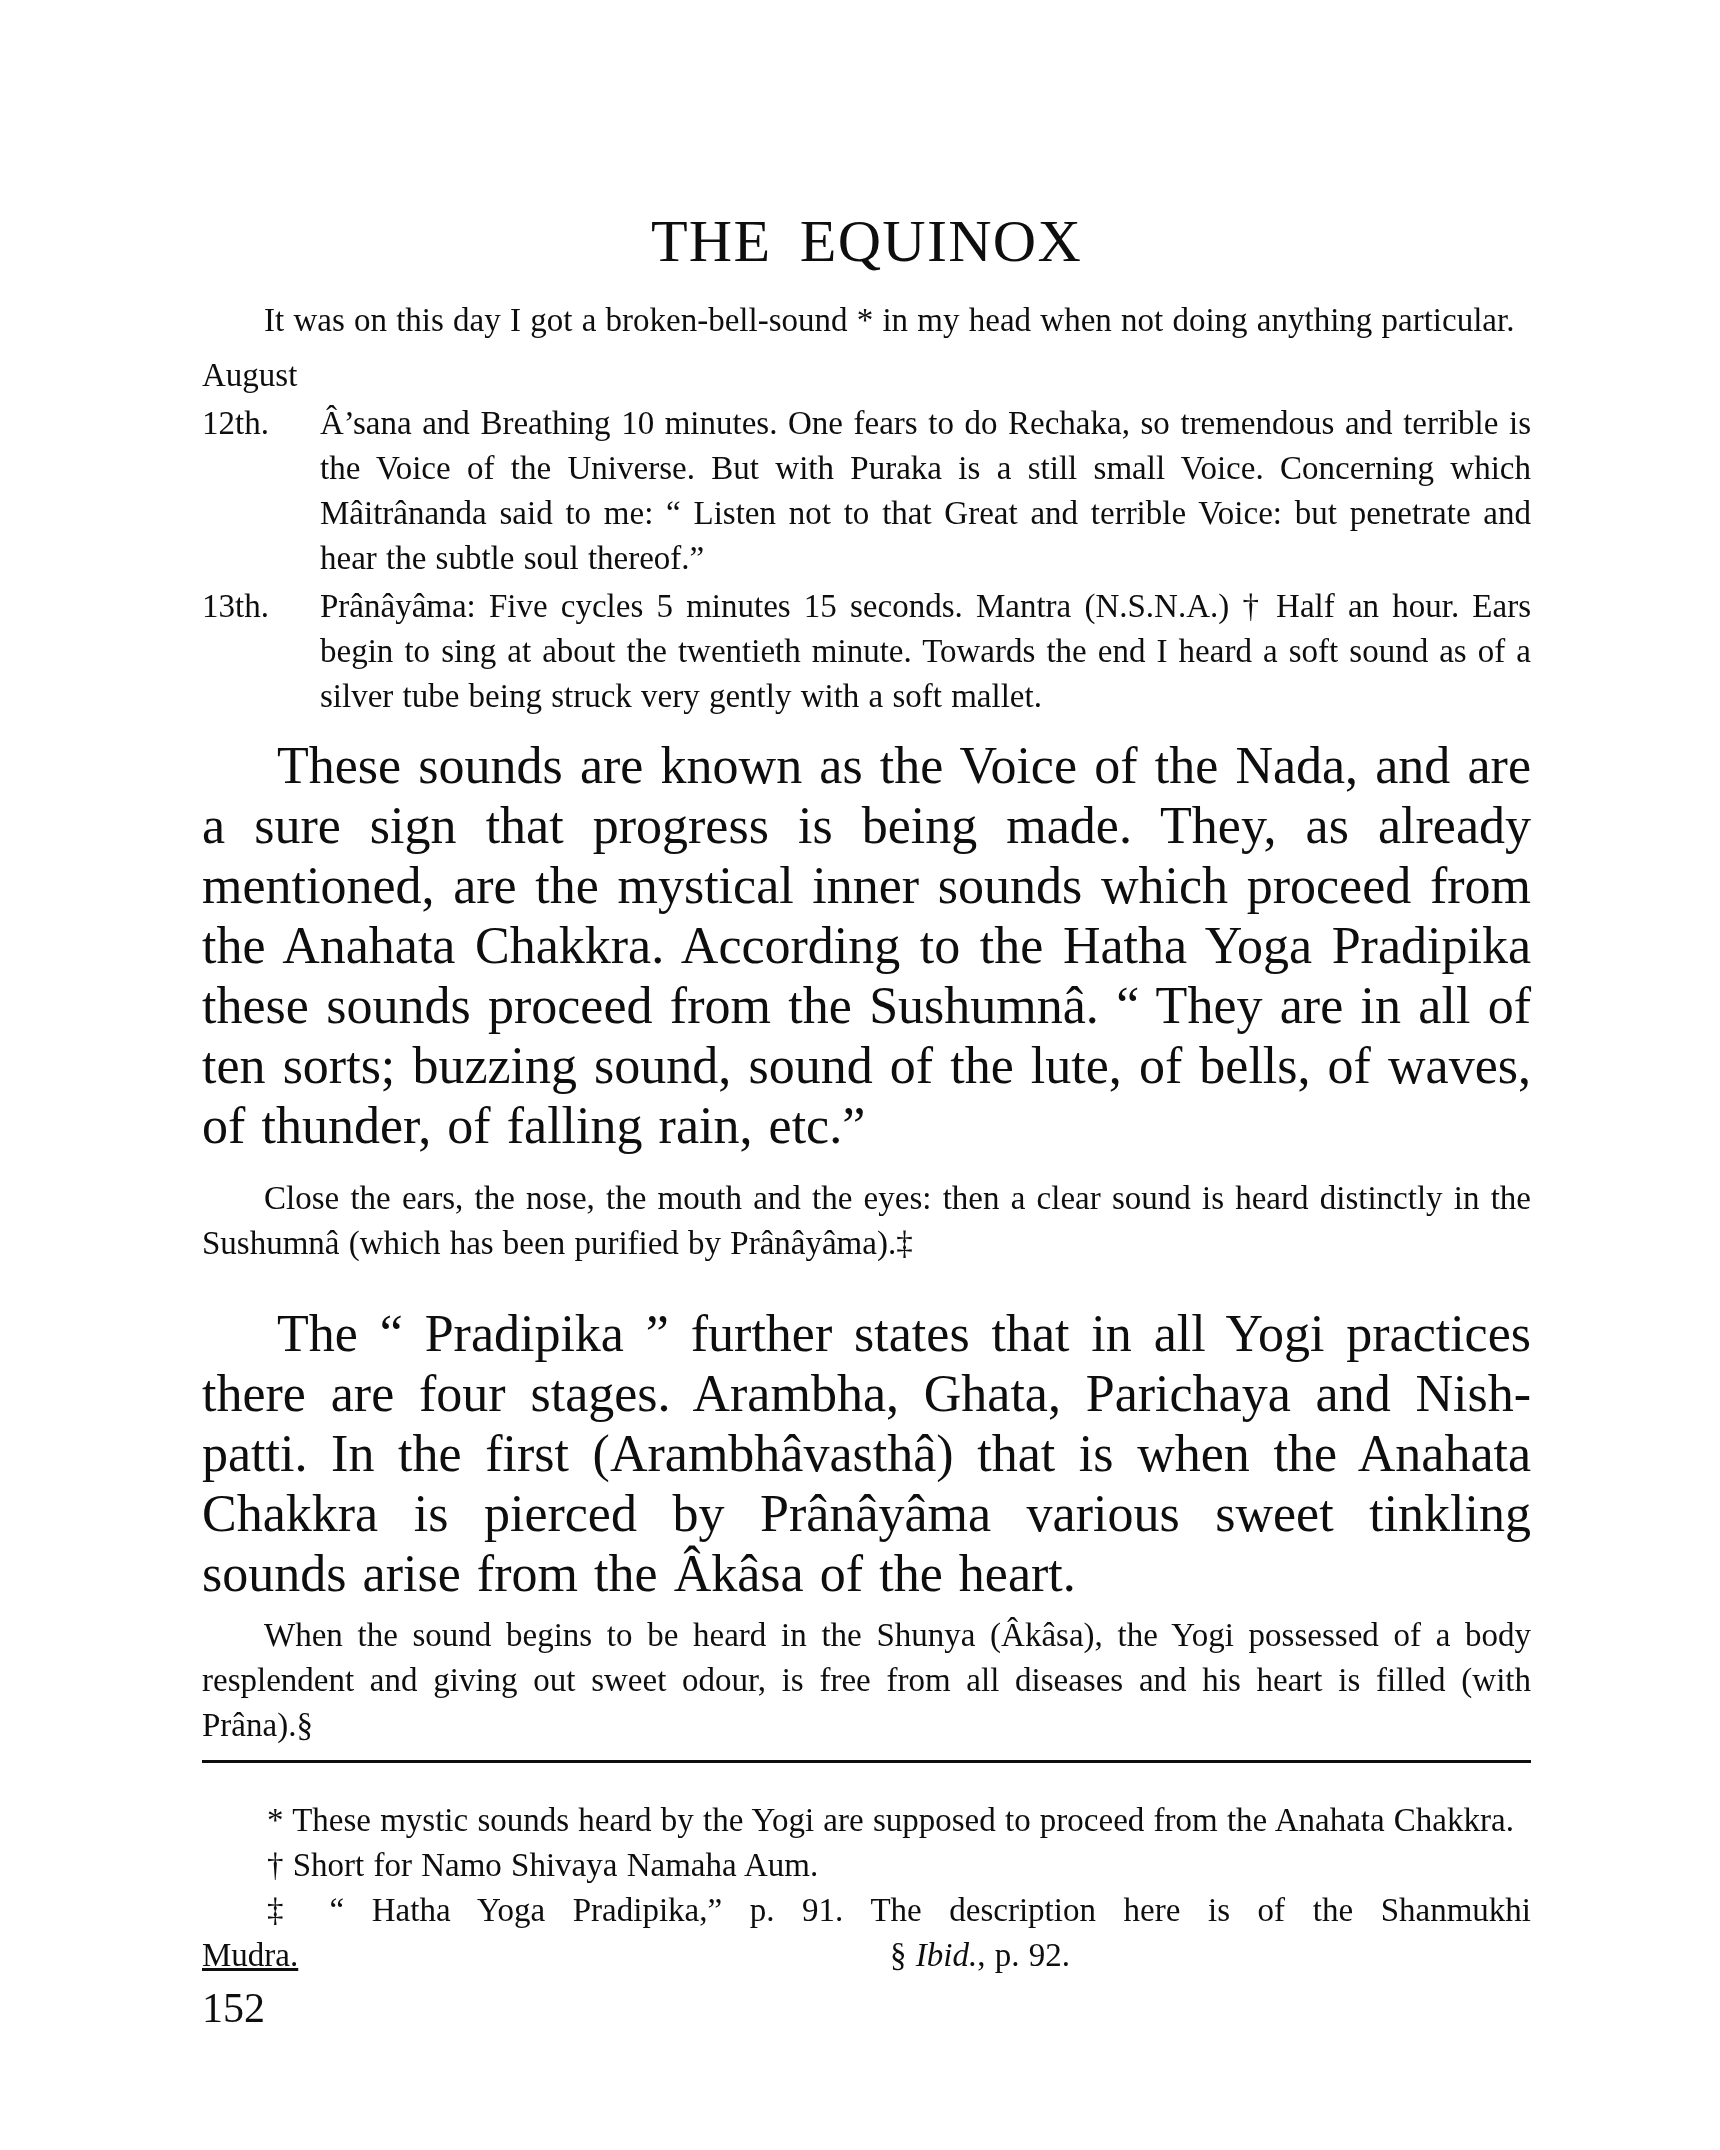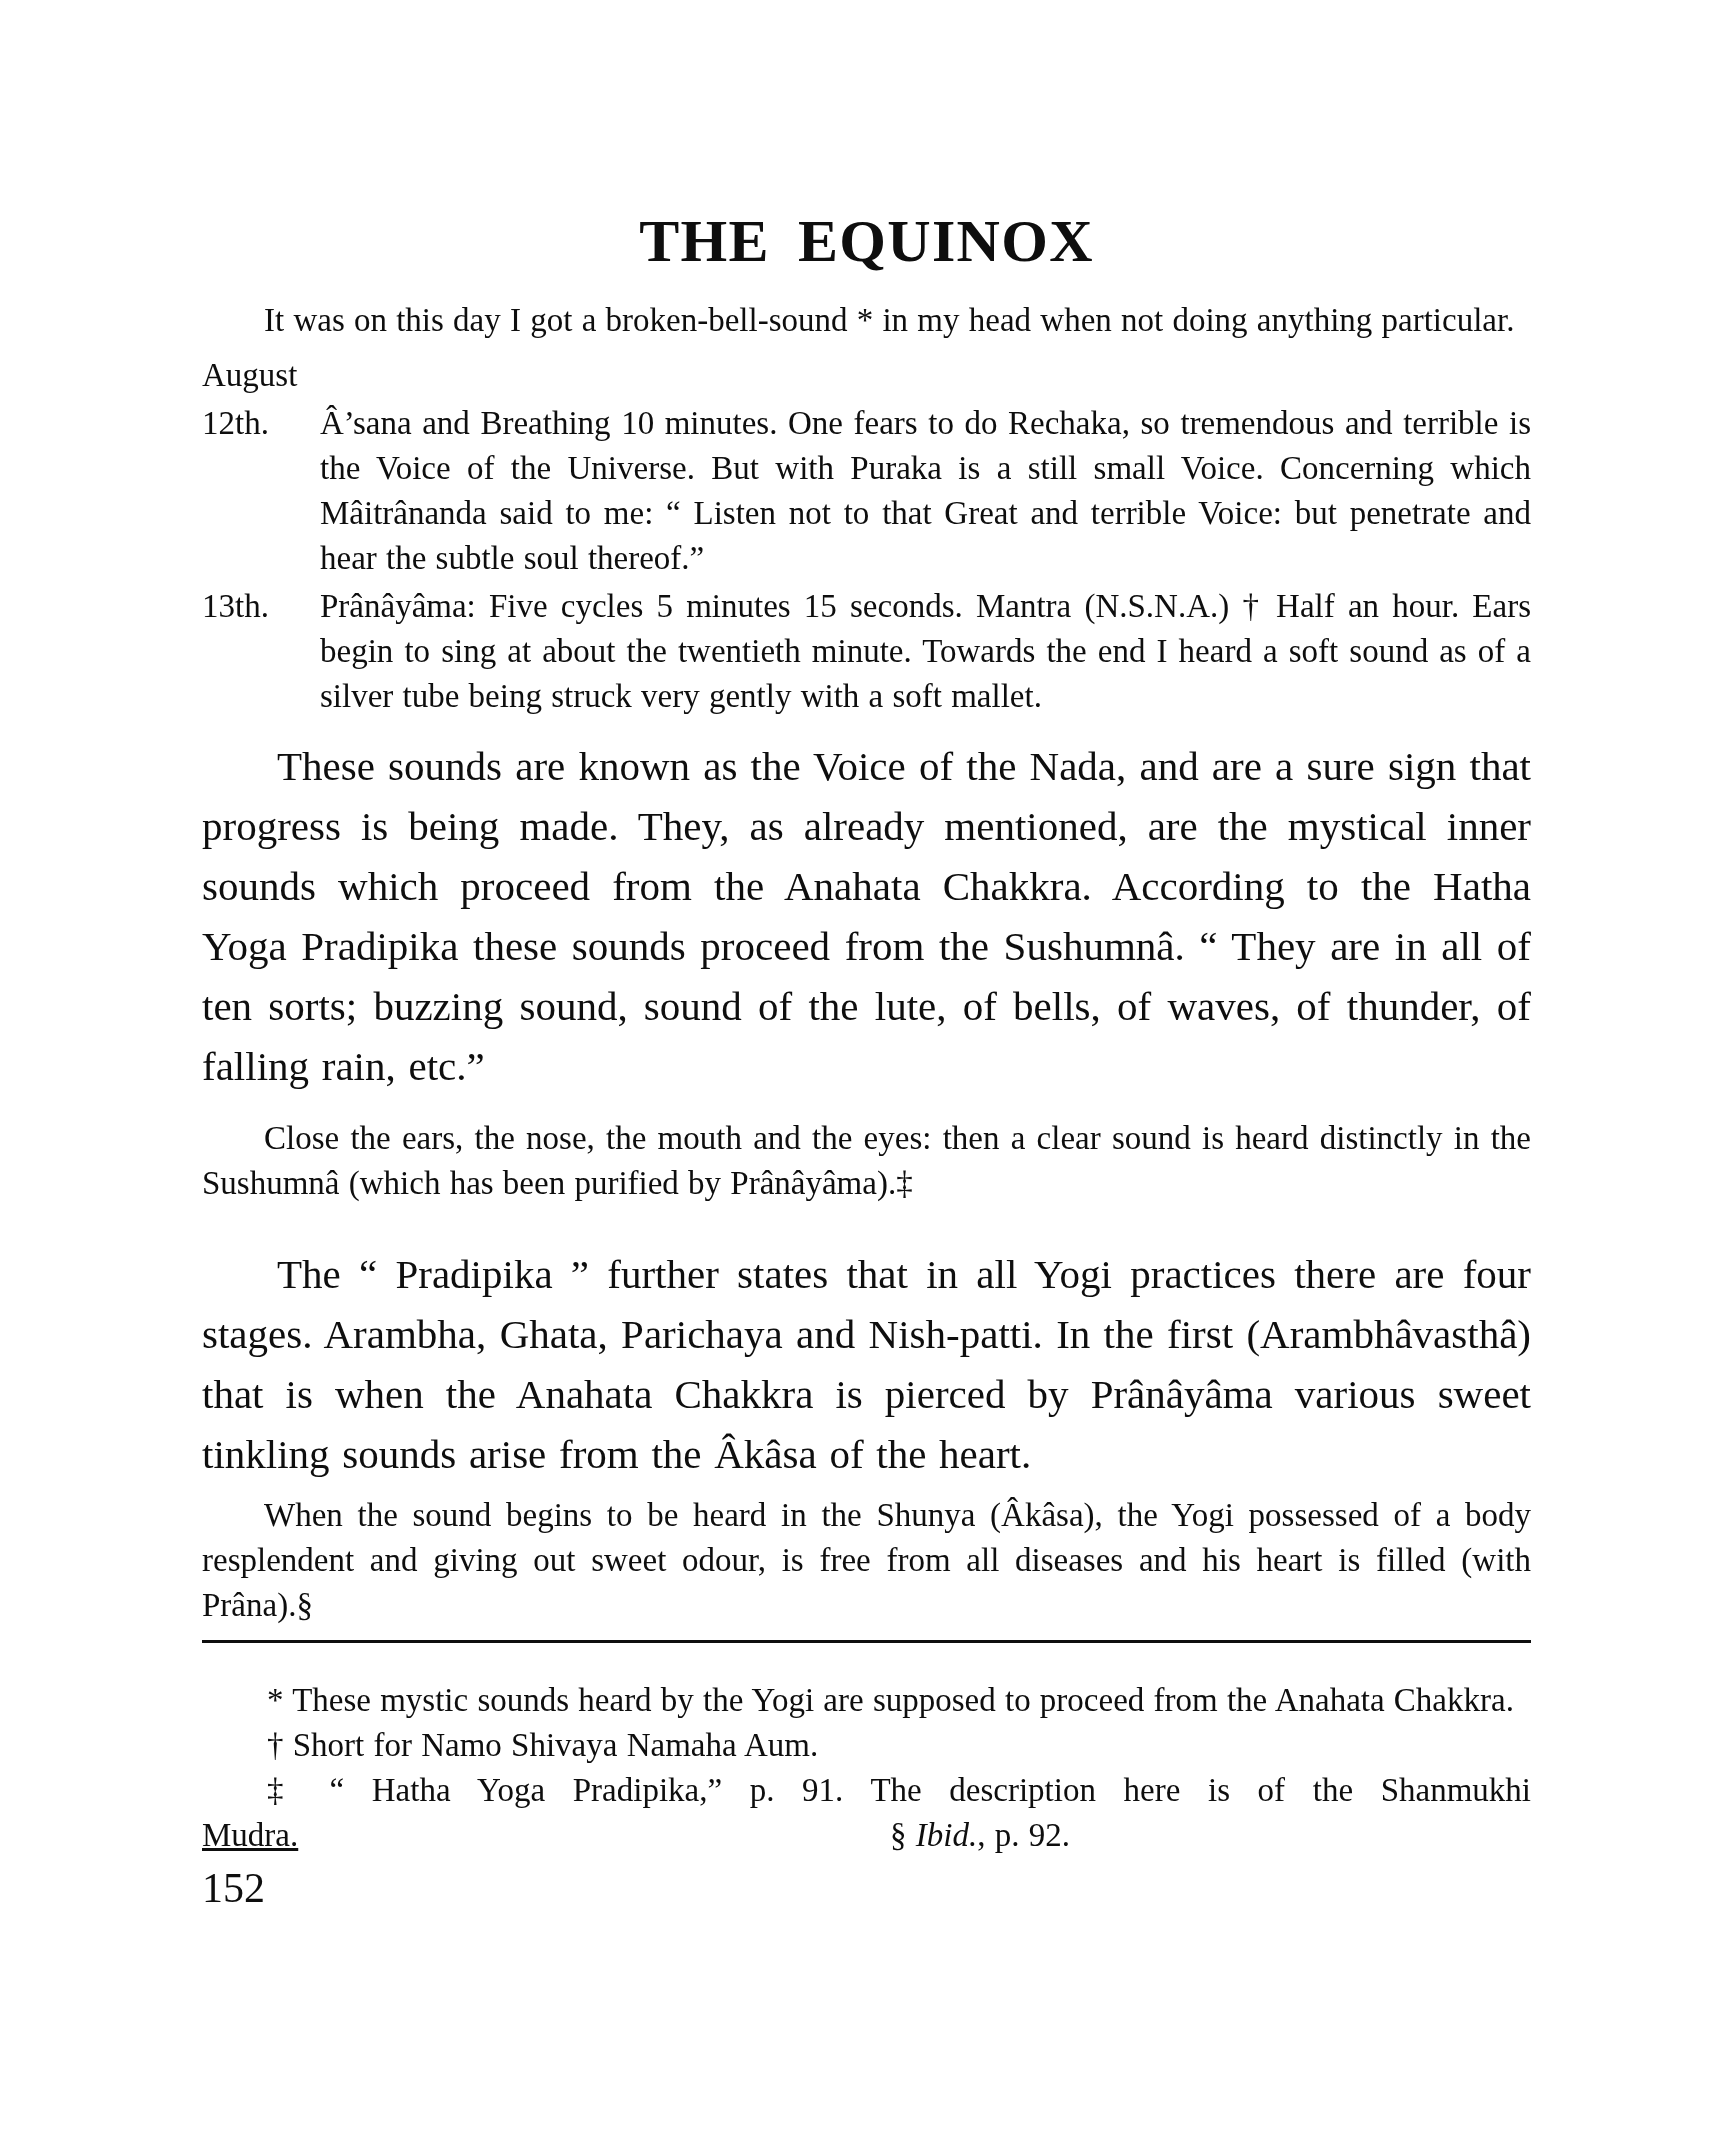--- a/index.html
+++ b/index.html
@@ -19,21 +19,21 @@
   .text-block {
     position: absolute;
     left: 202px;
     top: 211px;
     width: 1329px;
   }
   .title {
     margin: 0;
     font-size: 60px;
     line-height: 60px;
-    font-weight: bold;
+    font-weight: normal;
     text-align: center;
     letter-spacing: 1.3px;
     word-spacing: 12px;
   }
   .small-text {
     font-size: 33px;
     line-height: 45px;
     word-spacing: 0.03em;
   }
   .intro {
@@ -48,21 +48,21 @@
     margin: 3.4px 0 0 0;
     text-align: justify;
     padding-left: 118px;
   }
   .entry .day {
     display: inline-block;
     width: 118px;
     margin-left: -118px;
   }
   .para {
-    font-size: 41px;
+    font-size: 52px;
     line-height: 60px;
     word-spacing: 0.06em;
     text-align: justify;
     text-indent: 75px;
     margin: 16.3px 0 0 0;
   }
   .para.second {
     margin-top: 38px;
   }
   .quote {

